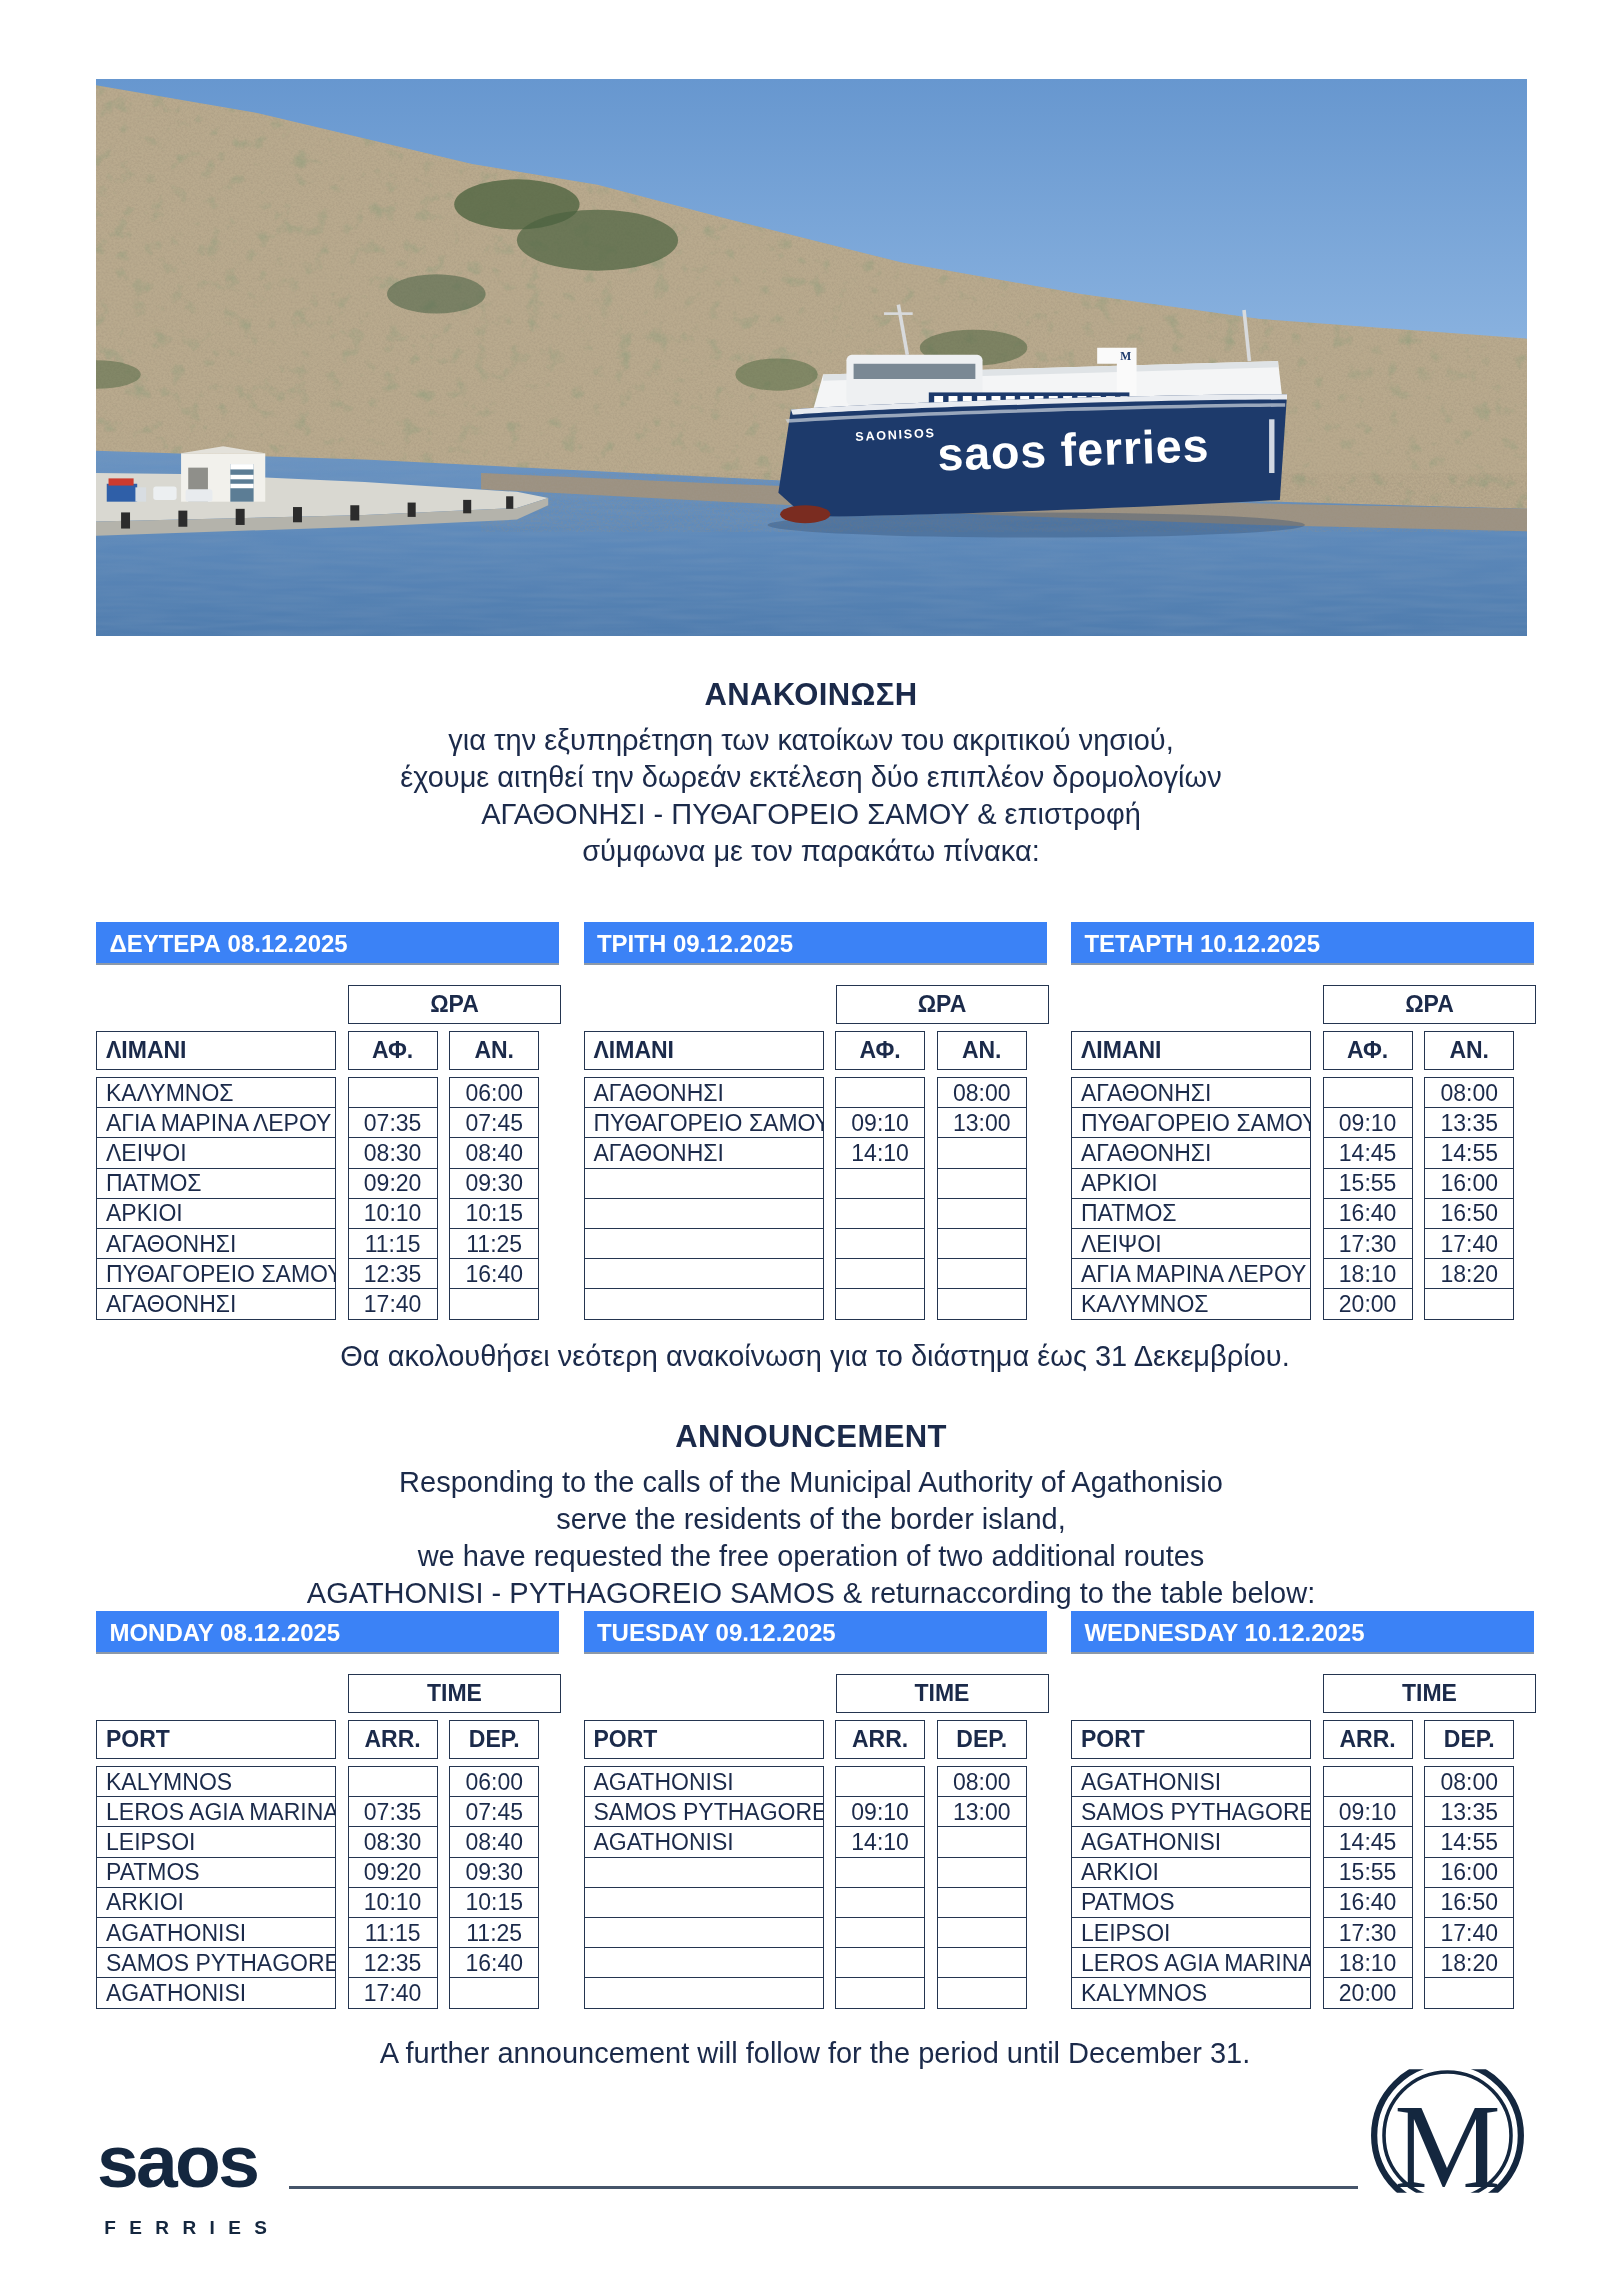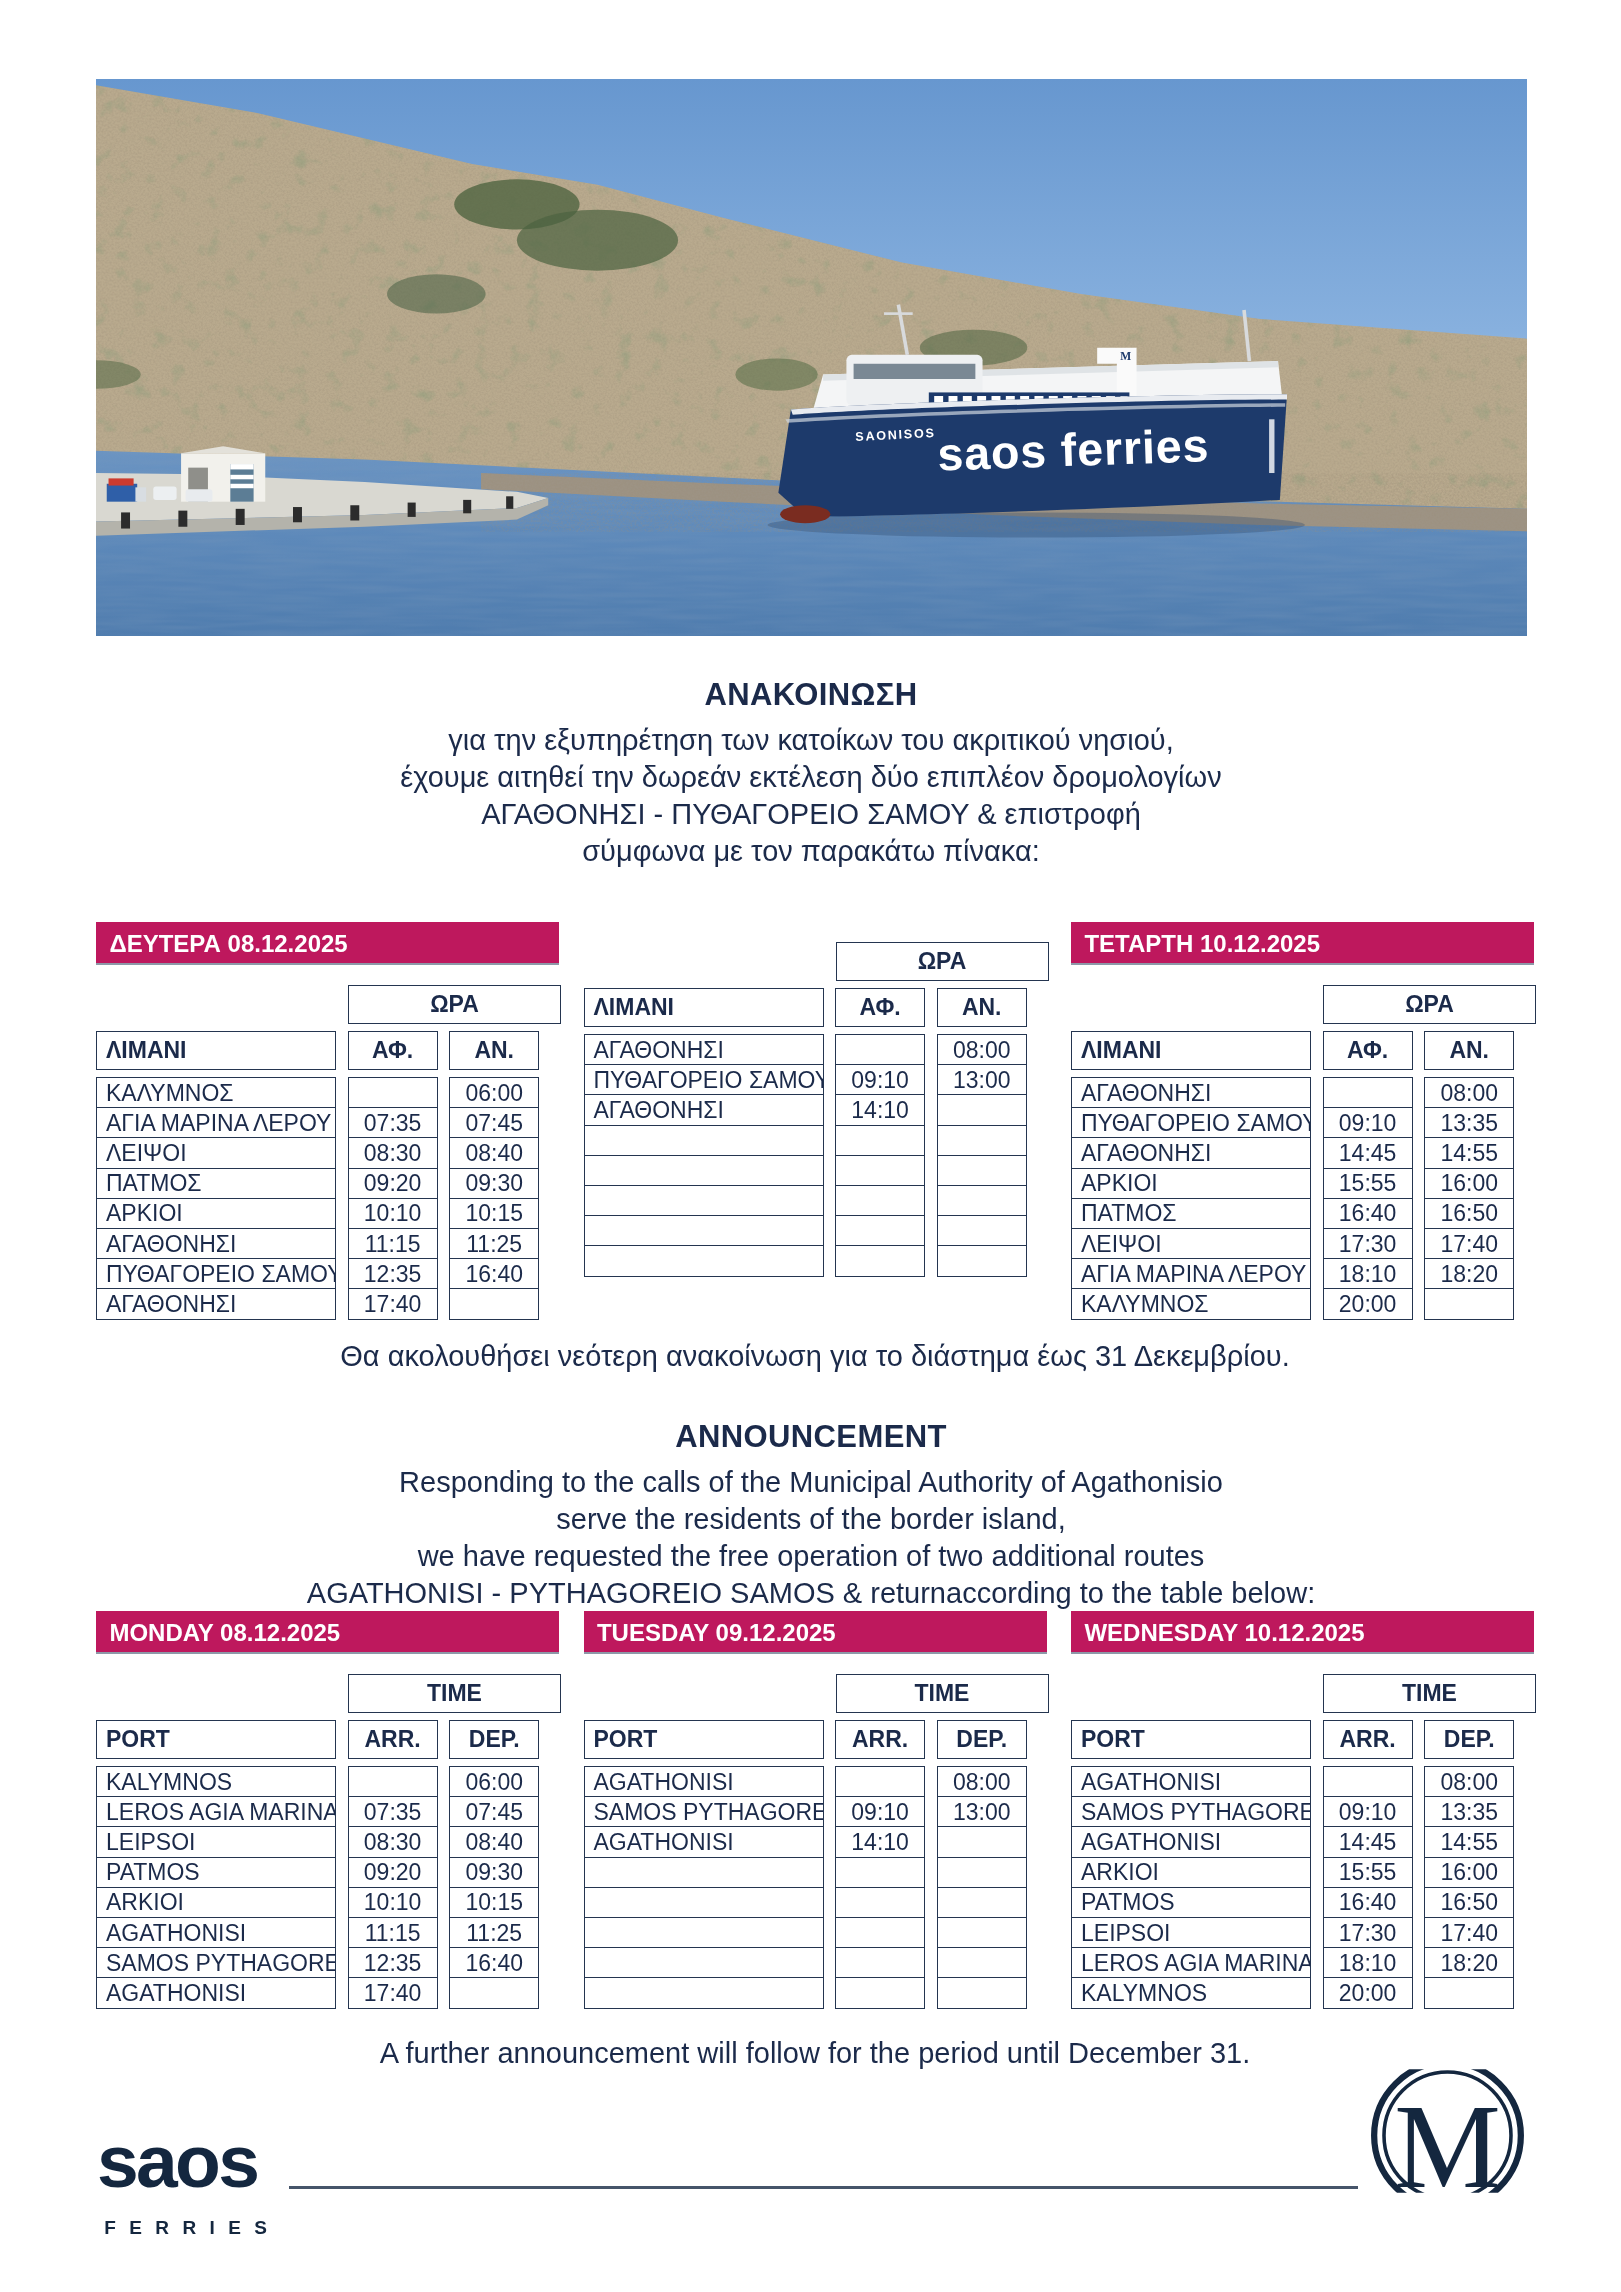--- a/index.html
+++ b/index.html
@@ -18,21 +18,21 @@
   .announce .a-title{font-size:31px;font-weight:bold;margin:0 0 9px 0;letter-spacing:0.4px;}
   .announce .a-line{font-size:29px;line-height:37px;}
   .gr-announce{top:677px;}
   .en-announce{top:1419px;}
   
   .tables-row{position:absolute;left:96px;width:1438px;display:flex;justify-content:space-between;}
   .tables-gr{top:922px;}
   .tables-en{top:1611px;align-items:center;}
   .sched-table{width:463px;}
   .day-bar{
-    height:43px;line-height:43px;background:#be185d;color:#ffffff;
+    height:43px;line-height:43px;background:#3b82f6;color:#ffffff;
     font-weight:bold;font-size:24px;padding-left:13.4px;box-sizing:border-box;
     border-bottom:2.7px solid #8d99a8;
   }
   .cell{
     border:1.8px solid #243550;box-sizing:border-box;height:32px;
     display:flex;align-items:center;font-size:23px;background:#ffffff;
     overflow:hidden;white-space:nowrap;
   }
   .cell.head{font-weight:bold;height:39px;}
   .cell.port{padding-left:9px;justify-content:flex-start;}
@@ -256,20 +256,21 @@
             <div class="cell t">16:40</div>
           </div>
           <div class="row">
             <div class="cell port">ΑΓΑΘΟΝΗΣΙ</div>
             <div class="cell t">17:40</div>
             <div class="cell t"></div>
           </div>
         </div>
       </div>
       <div class="sched-table">
+        <div class="day-bar">ΤΡΙΤΗ 09.12.2025</div>
         <div class="cell head time-head">ΩΡΑ</div>
         <div class="hrow">
           <div class="cell head port">ΛΙΜΑΝΙ</div>
           <div class="cell head t">ΑΦ.</div>
           <div class="cell head t">ΑΝ.</div>
         </div>
         <div class="rows">
           <div class="row">
             <div class="cell port">ΑΓΑΘΟΝΗΣΙ</div>
             <div class="cell t"></div>

